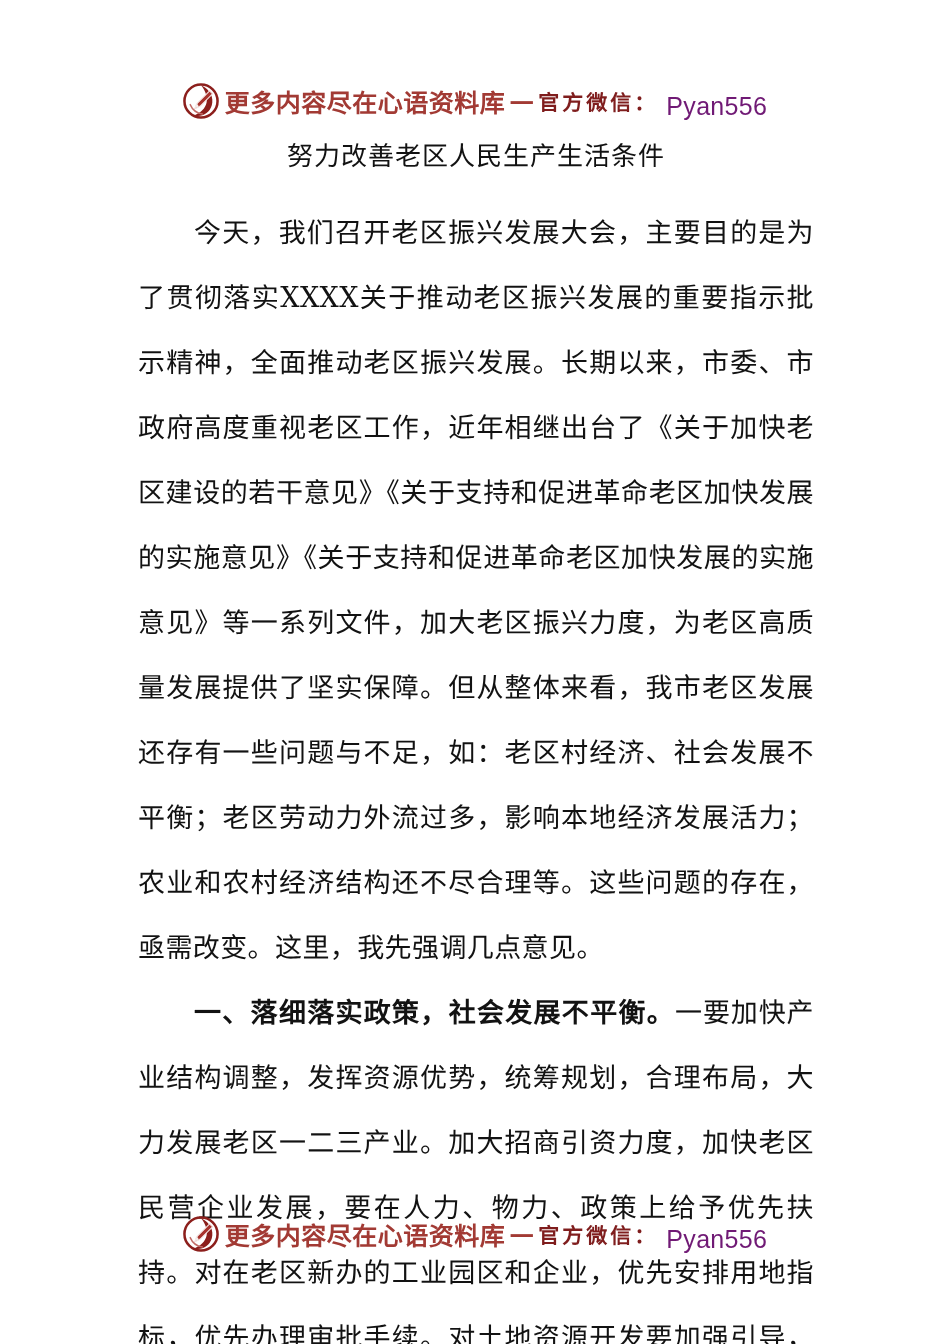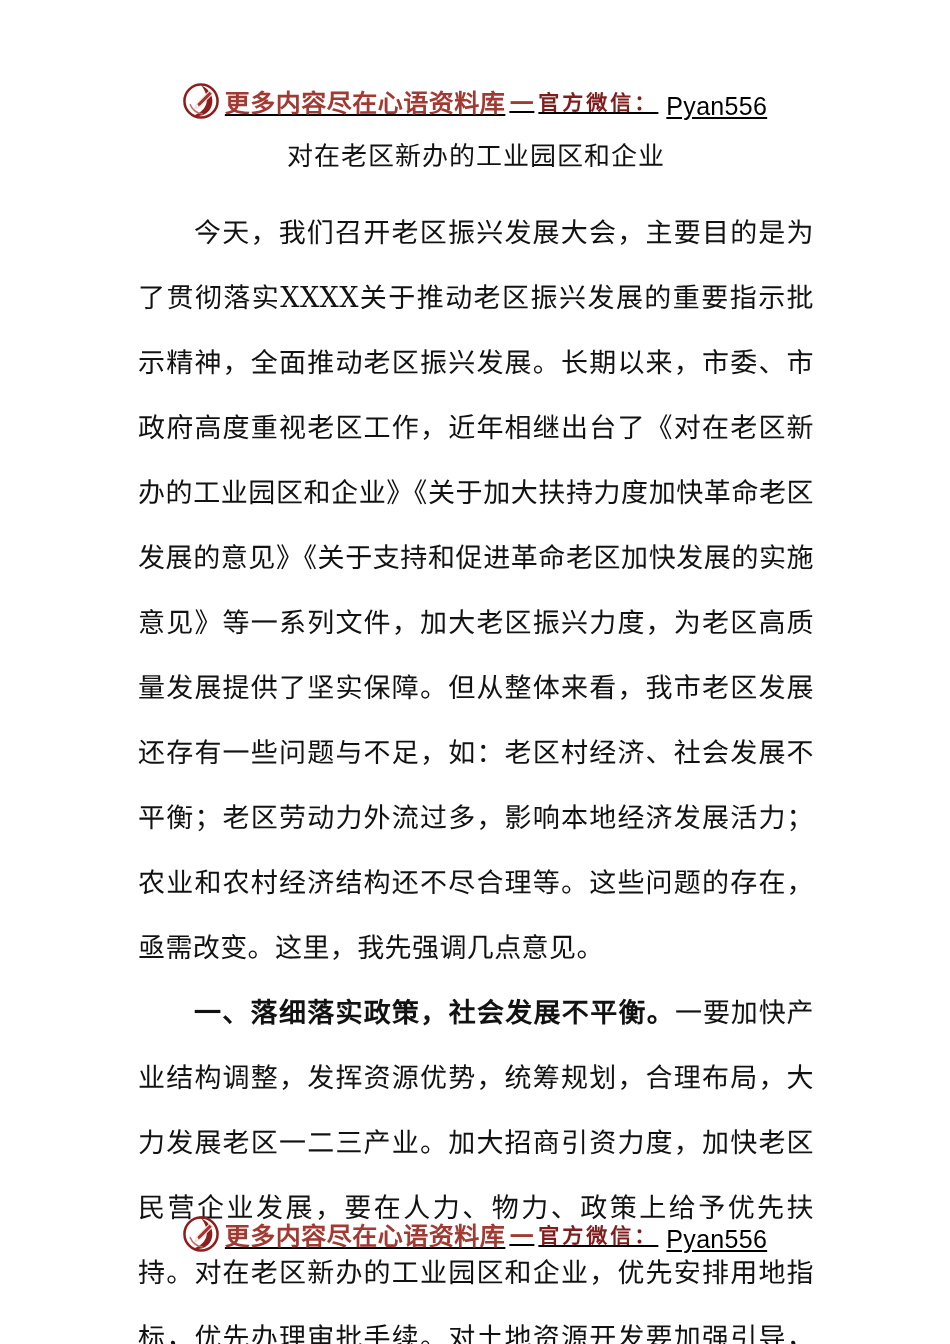--- a/index.html
+++ b/index.html
@@ -20,21 +20,20 @@
   
   .watermark {
     position: absolute;
     left: 0;
     width: 950px;
     display: flex;
     align-items: center;
     justify-content: center;
     gap: 6px;
     white-space: nowrap;
-    text-decoration: underline;
   }
   .watermark-top { top: 80px; }
   .watermark-bottom { top: 1213px; }
 
   .wm-logo {
     width: 36px;
     height: 36px;
     flex: 0 0 36px;
     display: block;
   }
@@ -56,21 +55,21 @@
     font-weight: 700;
     font-size: 21px;
     letter-spacing: 3px;
     color: #7f1d1d;
   }
   .wm-handle {
     font-family: "Liberation Sans", sans-serif;
     font-weight: 400;
     font-size: 25px;
     letter-spacing: 0.3px;
-    color: #000000;
+    color: #701a75;
     margin-left: 2px;
     margin-top: 12px;
   }
 
   
   .doc {
     position: absolute;
     left: 138px;
     top: 134px;
     width: 676px;
@@ -125,24 +124,24 @@
       <path d="M20 60 C26 74 38 84 54 86" fill="none" stroke="#c26b66" stroke-width="4" stroke-linecap="round"></path>
     </svg>
     <span class="wm-main">更多内容尽在心语资料库</span>
     <span class="wm-sep">—</span>
     <span class="wm-wechat">官方微信：</span>
     <span class="wm-handle">Pyan556</span>
   </div>
 
   <div class="doc">
 
-    <div class="doc-title">对在老区新办的工业园区和企业</div>
+    <div class="doc-title">努力改善老区人民生产生活条件</div>
 
 
-    <p class="para">今天，我们召开老区振兴发展大会，主要目的是为了贯彻落实XXXX关于推动老区振兴发展的重要指示批示精神，全面推动老区振兴发展。长期以来，市委、市政府高度重视老区工作，近年相继出台了《对在老区新办的工业园区和企业》《关于加大扶持力度加快革命老区发展的意见》《关于支持和促进革命老区加快发展的实施意见》等一系列文件，加大老区振兴力度，为老区高质量发展提供了坚实保障。但从整体来看，我市老区发展还存有一些问题与不足，如：老区村经济、社会发展不平衡；老区劳动力外流过多，影响本地经济发展活力；农业和农村经济结构还不尽合理等。这些问题的存在，亟需改变。这里，我先强调几点意见。</p>
+    <p class="para">今天，我们召开老区振兴发展大会，主要目的是为了贯彻落实XXXX关于推动老区振兴发展的重要指示批示精神，全面推动老区振兴发展。长期以来，市委、市政府高度重视老区工作，近年相继出台了《关于加快老区建设的若干意见》《关于支持和促进革命老区加快发展的实施意见》《关于支持和促进革命老区加快发展的实施意见》等一系列文件，加大老区振兴力度，为老区高质量发展提供了坚实保障。但从整体来看，我市老区发展还存有一些问题与不足，如：老区村经济、社会发展不平衡；老区劳动力外流过多，影响本地经济发展活力；农业和农村经济结构还不尽合理等。这些问题的存在，亟需改变。这里，我先强调几点意见。</p>
 
     <p class="para"><span class="para-heading-run">一、落细落实政策，社会发展不平衡。</span><span>一要加快产业结构调整，发挥资源优势，统筹规划，合理布局，大力发展老区一二三产业。加大招商引资力度，加快老区民营企业发展，要在人力、物力、政策上给予优先扶持。对在老区新办的工业园区和企业，优先安排用地指标，优先办理审批手续。对土地资源开发要加强引导，做到开发利用与资源保护、环境保护相结合，走可持续发展之路。二要加快基础设施建设步伐，努力改善老区人民生产生活条件。加快老区基点村基础设施建设，加大对革命基点村农田水利设</span></p>
 
   </div>
 
   <div class="watermark watermark-bottom">
     <svg class="wm-logo" viewBox="0 0 100 100" aria-hidden="true">
       <circle cx="50" cy="50" r="46" fill="none" stroke="#8c1f1c" stroke-width="7"></circle>
       <path d="M50 6 C76 18 86 40 80 62 C74 84 52 96 30 90 C44 86 58 76 64 60 C70 44 64 22 50 6 Z" fill="#8c1f1c"></path>
       <path d="M74 22 L40 56 L32 72 L48 64 L82 30 Z" fill="#a8322c" stroke="#f3e2e0" stroke-width="3" stroke-linejoin="round"></path>

